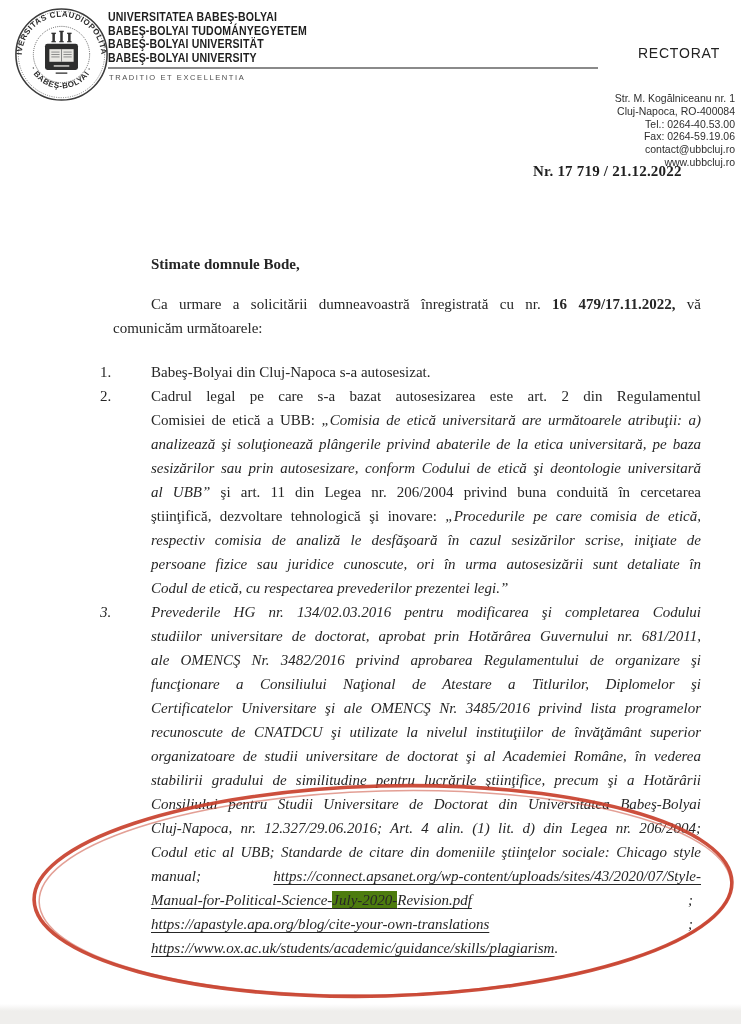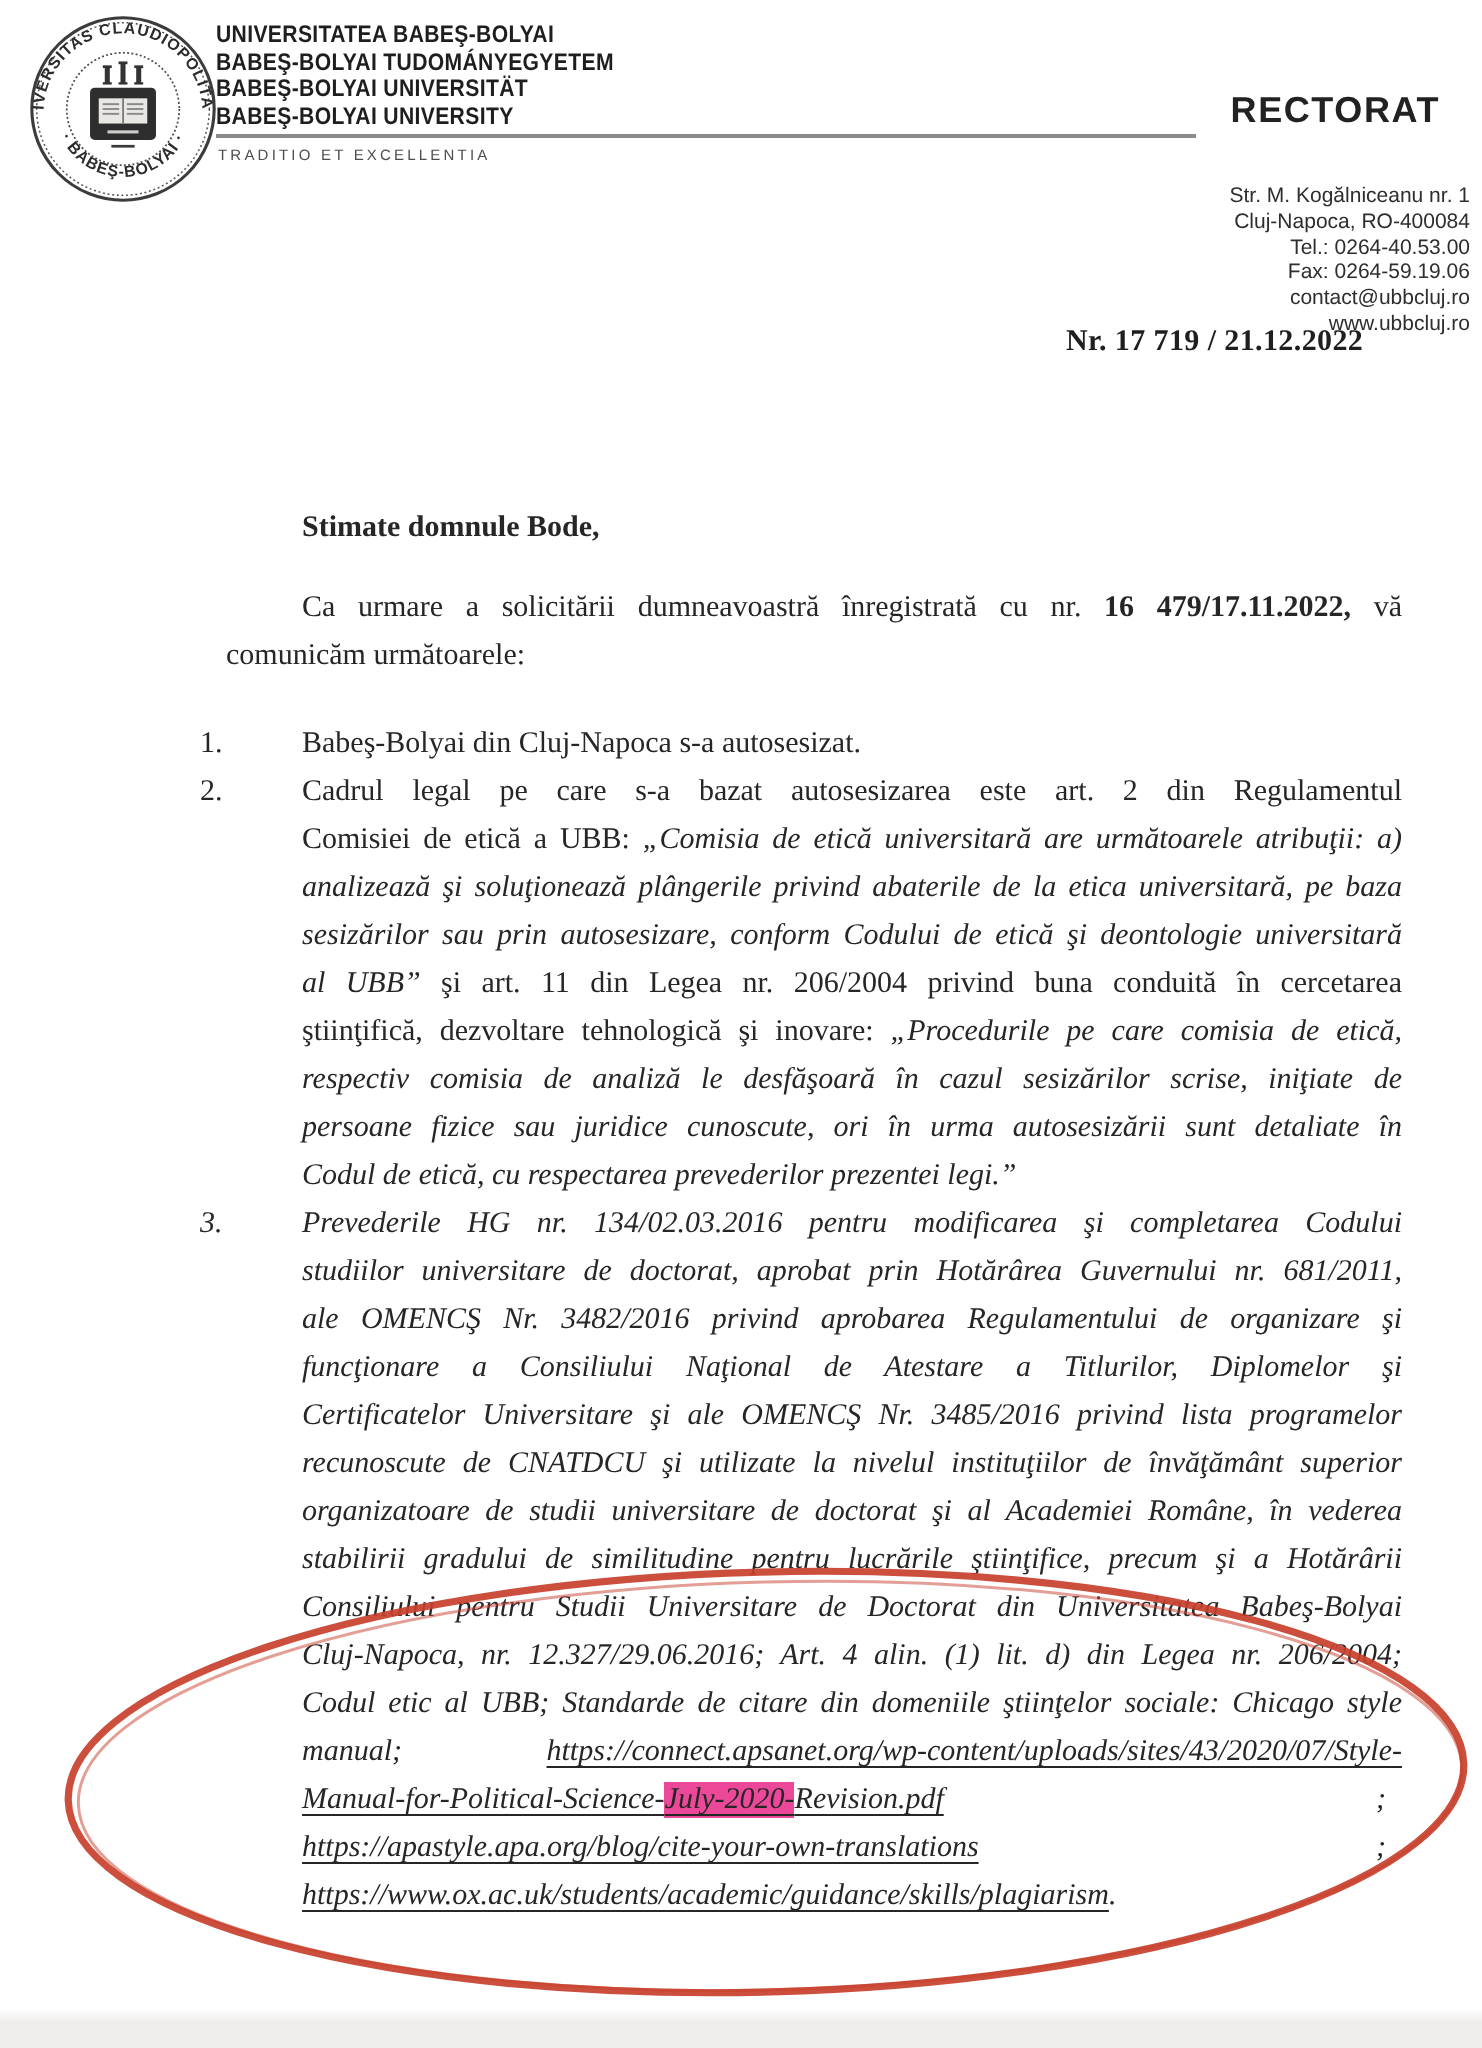--- a/index.html
+++ b/index.html
@@ -22,21 +22,21 @@
   }
   .header-rule{position:absolute;left:108px;top:67px;width:490px;height:2px;background:#8a8a8a;}
   .motto{
     position:absolute;left:109px;top:73px;
     font-family:"Liberation Sans","DejaVu Sans",sans-serif;
     font-size:7.5px;letter-spacing:1.6px;color:#4d4d4d;
   }
   .rectorat{
     position:absolute;right:21px;top:45px;
     font-family:"Liberation Sans","DejaVu Sans",sans-serif;
-    font-weight:bold;font-size:18px;letter-spacing:0.8px;color:#222;
+    font-weight:normal;font-size:14px;letter-spacing:0.8px;color:#222;
   }
   .address{
     position:absolute;right:6px;top:92px;
     font-family:"Liberation Sans","DejaVu Sans",sans-serif;
     font-size:10.5px;line-height:12.8px;color:#2e2e2e;text-align:right;
   }
   .refnr{
     position:absolute;left:533px;top:163px;
     font-weight:bold;font-size:15px;color:#1f1f1f;letter-spacing:0.2px;
   }
@@ -174,21 +174,21 @@
             <div class="tl just"><span class="sg i">ale OMENCŞ Nr. 3482/2016 privind aprobarea Regulamentului de organizare şi</span></div>
             <div class="tl just"><span class="sg i">funcţionare a Consiliului Naţional de Atestare a Titlurilor, Diplomelor şi</span></div>
             <div class="tl just"><span class="sg i">Certificatelor Universitare şi ale OMENCŞ Nr. 3485/2016 privind lista programelor</span></div>
             <div class="tl just"><span class="sg i">recunoscute de CNATDCU şi utilizate la nivelul instituţiilor de învăţământ superior</span></div>
             <div class="tl just"><span class="sg i">organizatoare de studii universitare de doctorat şi al Academiei Române, în vederea</span></div>
             <div class="tl just"><span class="sg i">stabilirii gradului de similitudine pentru lucrările ştiinţifice, precum şi a Hotărârii</span></div>
             <div class="tl just"><span class="sg i">Consiliului pentru Studii Universitare de Doctorat din Universitatea Babeş-Bolyai</span></div>
             <div class="tl just"><span class="sg i">Cluj-Napoca, nr. 12.327/29.06.2016; Art. 4 alin. (1) lit. d) din Legea nr. 206/2004;</span></div>
             <div class="tl just"><span class="sg i">Codul etic al UBB;  Standarde de citare din domeniile ştiinţelor sociale: Chicago style</span></div>
             <div class="tl just"><span class="sg i">manual; </span><span class="sg l">https://connect.apsanet.org/wp-content/uploads/sites/43/2020/07/Style-</span></div>
-            <div class="tl left"><span class="sg l">Manual-for-Political-Science-</span><span class="sg lh" style="background: #ec4899;">July-2020-</span><span class="sg l">Revision.pdf</span><span class="sg fr">;</span></div>
+            <div class="tl left"><span class="sg l">Manual-for-Political-Science-</span><span class="sg lh" style="background: #4d7c0f;">July-2020-</span><span class="sg l">Revision.pdf</span><span class="sg fr">;</span></div>
             <div class="tl left"><span class="sg l">https://apastyle.apa.org/blog/cite-your-own-translations</span><span class="sg fr">;</span></div>
             <div class="tl left"><span class="sg l">https://www.ox.ac.uk/students/academic/guidance/skills/plagiarism</span><span class="sg i">.</span></div>
           </div>
       </div>
     </div>
   </div>
 
   <svg class="annot" viewBox="0 0 741 1024">
     <g transform="rotate(-1.5 383 891)">
       <ellipse cx="383" cy="891" rx="349" ry="105" fill="none" stroke-width="3.6" opacity="0.92" stroke="#c8402c"></ellipse>

